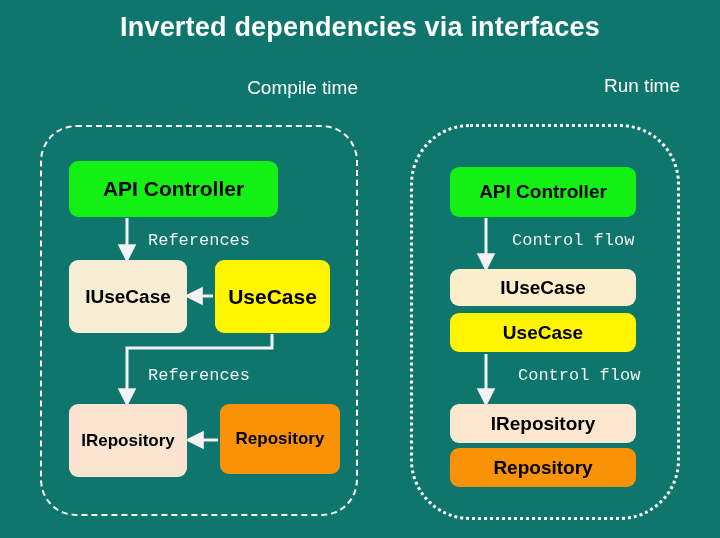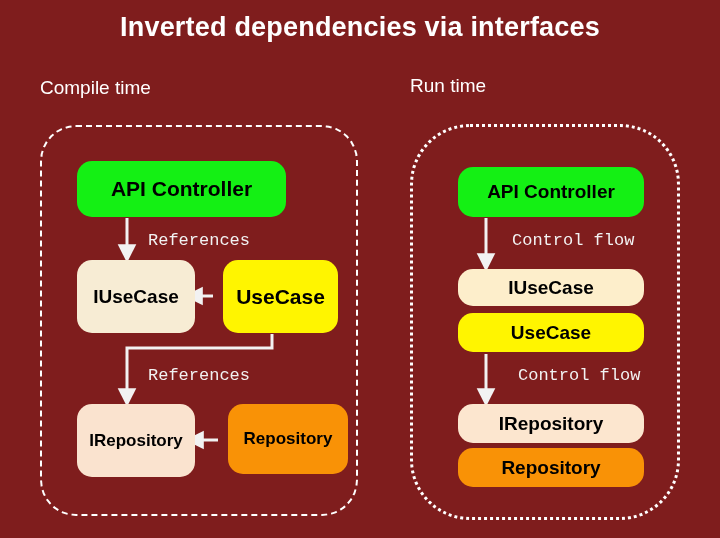--- a/index.html
+++ b/index.html
@@ -4,21 +4,21 @@
 <style>
   html, body {
     margin: 0;
     padding: 0;
     background: #000000;
   }
   #canvas {
     position: relative;
     width: 720px;
     height: 538px;
-    background: #7f1d1d;
+    background: #0f766e;
     overflow: hidden;
     font-family: "Liberation Sans", sans-serif;
   }
 
   
   #title {
     position: absolute;
     left: 0;
     top: 12px;
     width: 720px;
@@ -28,21 +28,21 @@
     font-weight: bold;
     letter-spacing: 0.2px;
   }
 
   
   .caption {
     position: absolute;
     color: #ffffff;
     font-size: 19px;
     font-weight: normal;
-    text-align: left;
+    text-align: right;
     white-space: nowrap;
   }
   #caption-compile { left: 40px; top: 77px; width: 318px; }
   #caption-run     { left: 410px; top: 75px; width: 270px; }
 
   
   .panel {
     position: absolute;
     box-sizing: border-box;
     background: transparent;
@@ -63,22 +63,21 @@
   
   .node {
     position: absolute;
     box-sizing: border-box;
     display: flex;
     align-items: center;
     justify-content: center;
     color: #000000;
     font-weight: bold;
     white-space: nowrap;
-    border-radius: 15px;
-    margin-left: 8px;
+    border-radius: 9px;
   }
 
   
   #n-api-l  { left: 69px;  top: 161px; width: 209px; height: 56px; background: #14f014; font-size: 21px; }
   #n-iuc-l  { left: 69px;  top: 260px; width: 118px; height: 73px; background: #f7ecd4; font-size: 19px; }
   #n-uc-l   { left: 215px; top: 260px; width: 115px; height: 73px; background: #fff500; font-size: 21px; }
   #n-irp-l  { left: 69px;  top: 404px; width: 118px; height: 73px; background: #fae3cf; font-size: 17px; }
   #n-rp-l   { left: 220px; top: 404px; width: 120px; height: 70px; background: #f99206; font-size: 17px; }
 
   

